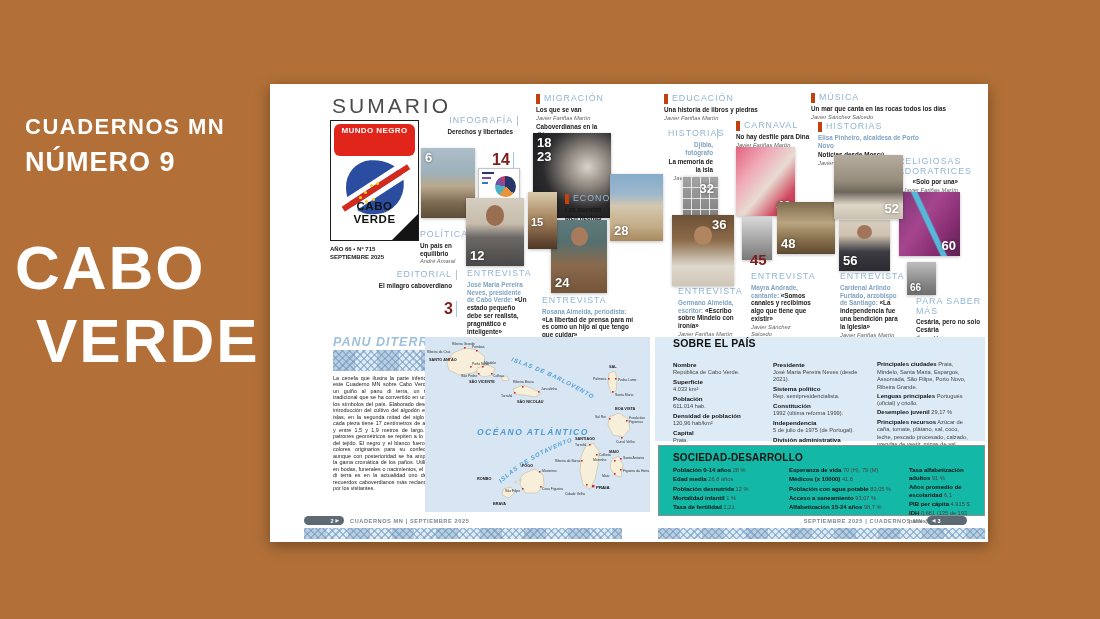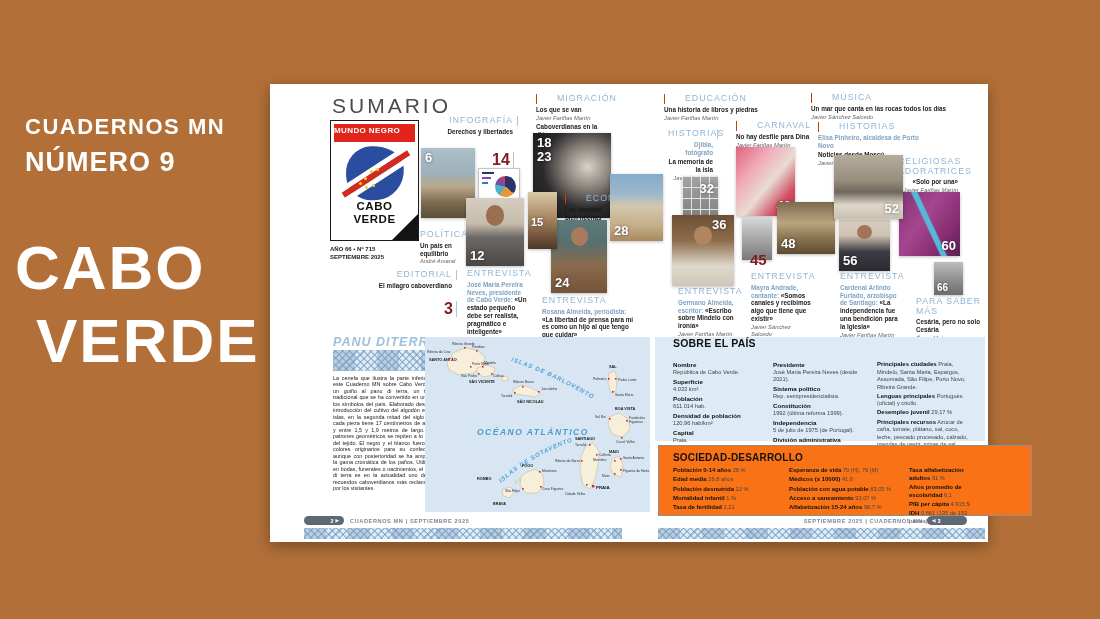--- a/index.html
+++ b/index.html
@@ -15,36 +15,36 @@
   .bt2 { left:36px; top:310px; }
 
   
   .page { position:absolute; left:270px; top:84px; width:718px; height:458px; background:#fff; box-shadow:0 4px 14px rgba(0,0,0,.35); }
   .abs { position:absolute; }
 
   .sumario { left:62px; top:10px; font-size:21px; letter-spacing:3px; color:#4b4b4b; font-weight:500; }
 
   
   .cover { left:60px; top:36px; width:89px; height:121px; background:#fff; border:1.5px solid #1c1c1c; overflow:hidden; }
-  .masthead { height:18px; margin:3px 3px 0 3px; background:#e1251b; color:#fff; font-size:8px; font-weight:bold; letter-spacing:.4px; text-align:left; line-height:14px; }
+  .masthead { height:32px; margin:3px 3px 0 3px; background:#e1251b; color:#fff; font-size:8px; font-weight:bold; letter-spacing:.4px; text-align:center; line-height:14px;border-radius:6px; }
   .flagart { position:relative; width:58px; height:54px; margin:4px auto 0; }
   .flag-blue { position:absolute; inset:0; background:#2b4da0; border-radius:46% 56% 50% 44% / 50% 44% 56% 46%; transform:rotate(-4deg); }
   .stripes { position:absolute; left:-9px; top:20px; width:78px; transform:rotate(-33deg); }
   .stripes i { display:block; }
   .st-w { height:5px; background:#fff; }
   .st-r { height:6px; background:#d42a1e; }
   .stars { position:absolute; left:18px; top:31px; width:3px; height:3px; border-radius:50%; background:#f7d117;
            box-shadow:6px -7px 0 #f7d117, 12px -9px 0 #f7d117, -5px 5px 0 #f7d117, 1px 9px 0 #f7d117, 8px 7px 0 #f7d117; }
   .cover-title { position:absolute; left:0; right:0; bottom:14px; text-align:center; color:#111; font-weight:bold; font-size:11.5px; line-height:1.15; letter-spacing:.5px; }
   .cover-corner { position:absolute; right:0; bottom:0; width:0; height:0; border-left:26px solid transparent; border-bottom:26px solid #141414; }
   .issue { left:60px; top:162px; font-size:6px; font-weight:bold; color:#222; line-height:1.3; }
 
   
   .h { font-size:8.8px; font-weight:400; color:#8fb5d6; letter-spacing:1px; text-transform:uppercase; line-height:1.1; }
-  .h.bl { border-left:1px solid #c2410c; padding-left:20px; }
+  .h.bl { border-left:4px solid #c2410c; padding-left:4px; }
   .h.br { border-right:1px solid #a9c6de; padding-right:4px; }
   .t  { font-size:6.3px; font-weight:bold; color:#1a1a1a; line-height:1.25; margin-top:2px; }
   .a  { font-size:5.8px; font-style:italic; color:#666; line-height:1.2; margin-top:1px; }
   .lead { color:#7fa3c2; font-weight:bold; }
   .ralign { text-align:right; }
   .pgnum { font-size:16px; font-weight:bold; color:#7f1d1d; line-height:1; }
   .pgnum.br2 { border-right:1px solid #a9c6de; padding-right:3px; }
 
   
   .photo { position:absolute; box-shadow:0 1px 3px rgba(0,0,0,.25); }
@@ -60,21 +60,21 @@
   .ph32 { background-image:repeating-linear-gradient(0deg,rgba(255,255,255,.75) 0 1px,transparent 1px 11px),repeating-linear-gradient(90deg,rgba(255,255,255,.75) 0 1px,transparent 1px 9px),linear-gradient(180deg,#a5a5a5,#7d7d7d); }
   .ph36 { background:linear-gradient(180deg,#6e5136 0%,#8a6a48 35%,#ded8cc 72%,#cfc6b8 100%); z-index:2; }
   .ph36::after { content:""; position:absolute; left:35%; top:16%; width:30%; height:26%; border-radius:50%; background:#b08560; }
   .ph40 { background:linear-gradient(130deg,#e2637e 0%,#f0a9b8 30%,#e8dcd2 55%,#d14a62 80%,#a83248 100%); }
   .ph45 { background:linear-gradient(180deg,#d8d8d8 0%,#a8a8a8 50%,#787878 100%); }
   .ph48 { background:linear-gradient(180deg,#7d6a4e 0%,#b9a57f 40%,#8a734f 70%,#5e4a30 100%); z-index:2; }
   .ph52 { background:linear-gradient(180deg,#b5ac9e 0%,#978d7d 40%,#6e675c 58%,#ded6c8 78%,#c9c0b0 100%); z-index:3; }
   .ph56 { background:linear-gradient(180deg,#d8cec0 0%,#cfc2b0 30%,#3d3c42 62%,#2a2a30 100%); }
   .ph56::after { content:""; position:absolute; left:35%; top:9%; width:30%; height:28%; border-radius:50%; background:#a2755a; }
   .ph60 { background:linear-gradient(65deg, transparent 45%, #55b8d9 47%, #55b8d9 52%, transparent 54%),linear-gradient(125deg,#7e3576 0%,#a6458e 40%,#8a2f74 70%,#5c2152 100%); }
-  .ph66 { background:linear-gradient(180deg,#bdbdbd,#8a8a8a 60%,#6e6e6e);margin-left:27px; }
+  .ph66 { background:linear-gradient(180deg,#bdbdbd,#8a8a8a 60%,#6e6e6e); }
 
   
   .infocard { left:208px; top:84px; width:42px; height:36px; background:#fff; border:1px solid #c5c5c5; box-shadow:0 1px 3px rgba(0,0,0,.2); z-index:2; }
   .infopie { position:absolute; right:3px; top:7px; width:21px; height:21px; border-radius:50%;
              background:conic-gradient(#27356b 0 130deg,#e8943a 130deg 215deg,#4db3c4 215deg 280deg,#7b4fa0 280deg 330deg,#c23b6e 330deg 360deg); }
   .infobars i { display:block; height:2.5px; margin:2.5px 0 0 3px; background:#7b4fa0; }
   .infobars i:nth-child(1){ width:12px; background:#27356b; }
   .infobars i:nth-child(2){ width:9px; }
   .infobars i:nth-child(3){ width:6px; background:#2a7fc1; }
 
@@ -92,21 +92,21 @@
   .m-ocean { font:italic 700 8.5px "Liberation Sans",sans-serif; fill:#4f9ad2; letter-spacing:1.5px; }
   .m-arc { font:italic 700 6px "Liberation Sans",sans-serif; fill:#56a0d6; letter-spacing:1px; }
   .m-isl { font:700 3.8px "Liberation Sans",sans-serif; fill:#222; }
   .m-town { font:400 3.4px "Liberation Sans",sans-serif; fill:#333; }
   .m-praia { font:700 4.4px "Liberation Sans",sans-serif; fill:#111; }
   .isl { fill:#f7efda; stroke:#c0b190; stroke-width:.5; }
   .dot { fill:#d42a1e; }
 
   
   .country { left:385px; top:253px; width:330px; height:104px; background:#dcebf5; }
-  .society { left:388px; top:361px; width:374px; height:71px; background:#f97316; border:1px solid #8f8f8f; }
+  .society { left:388px; top:361px; width:327px; height:71px; background:#14b8a6; border:1px solid #8f8f8f; }
   .boxtitle { font-size:10.5px; font-weight:bold; color:#111; letter-spacing:.2px; }
   .col { position:absolute; }
   .kv { margin-bottom:2.5px; }
   .kv .k { font-size:6.2px; font-weight:bold; color:#111; line-height:1.25; }
   .kv .v { font-size:5.7px; color:#444; line-height:1.2; }
   .kvi { font-size:5.7px; color:#444; line-height:1.3; margin-bottom:1.5px; }
   .kvi .k { font-size:6px; font-weight:bold; color:#111; }
 
   
   .badge { position:absolute; width:40px; height:9px; background:#5d6a74; border-radius:4.5px; color:#fff; font-size:5.5px; font-weight:bold; display:flex; align-items:center; }

